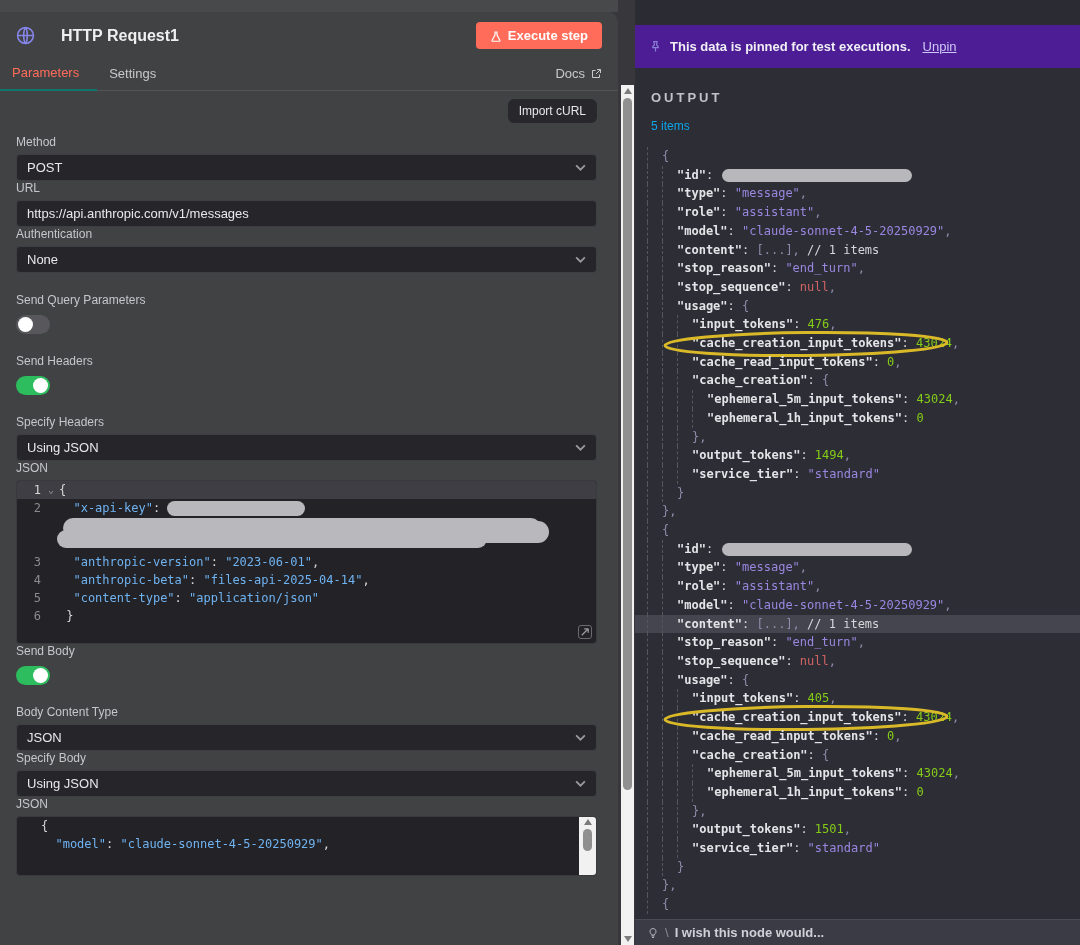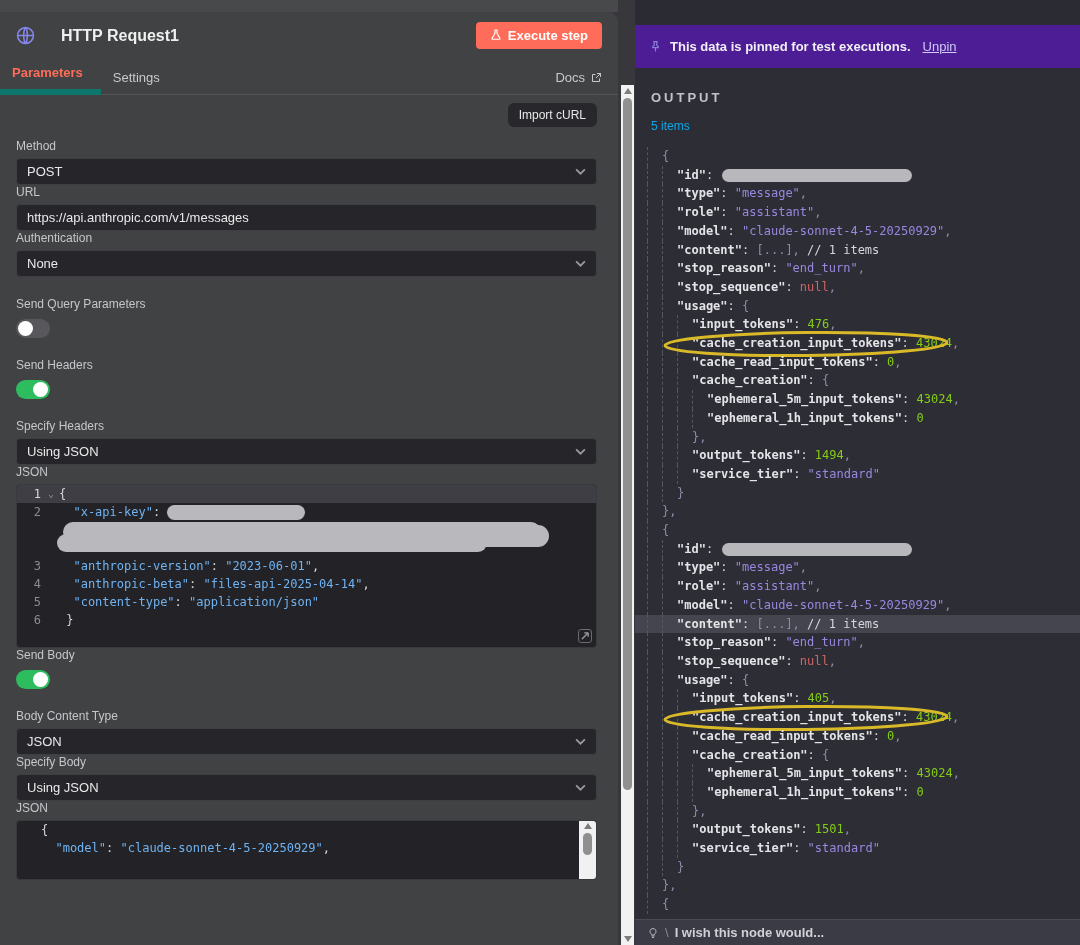--- a/index.html
+++ b/index.html
@@ -6,24 +6,24 @@
   html,body { width:1080px; height:945px; overflow:hidden; background:#38383c;
               font-family:"Liberation Sans", sans-serif; }
 
   
   .top-strip { position:absolute; left:0; top:0; width:635px; height:12px; background:#48494b; }
   .left-card { position:absolute; left:0; top:12px; width:618px; height:933px;
                background:#414244; border-top-right-radius:10px; overflow:hidden; }
   .card-header { display:flex; align-items:center; padding:10px 16px 0 16px; }
   .node-title { color:#efefef; font-size:16px; font-weight:bold; margin-left:26px; flex:1; }
   .exec-btn { background:#ff6d5a; color:#fff; font-size:13px; font-weight:bold;
-              border:none; border-radius:4px; padding:6px 14px; display:flex; align-items:flex-start; gap:6px; cursor:pointer; }
+              border:none; border-radius:4px; padding:6px 14px; display:flex; align-items:flex-end; gap:6px; cursor:pointer; }
   .tabs-row { display:flex; align-items:flex-end; margin-top:10px; border-bottom:1px solid #545457; padding-right:16px; }
   .tab { font-size:13px; padding:6px 14px 9px 12px; color:#c9c9cc; cursor:pointer; }
-  .tab.active { color:#ff6d5a; font-weight:bold; border-bottom:6px solid #0f766e; margin-bottom:-1px; padding-right:18px; }
+  .tab.active { color:#ff6d5a; font-weight:normal; border-bottom:2px solid #0f766e; margin-bottom:-1px; padding-right:18px; }
   .tabs-spacer { flex:1; }
   .docs-link { font-size:13px; color:#c9c9cc; display:flex; align-items:center; gap:5px; padding-bottom:9px; cursor:pointer; }
 
   .card-body { padding:0 21px 0 16px; }
   .importcurl-row { display:flex; justify-content:flex-end; margin-top:8px; }
   .importcurl-btn { background:#28282c; color:#e8e8ea; font-size:12px; border:none;
                     border-radius:6px; padding:5px 11px; cursor:pointer; }
   .f-label { color:#c6c6cb; font-size:12px; }
   .f-label.first { margin-top:12px; }
   .select, .input { margin-top:5px; height:27px; width:100%; background:#26262a;

